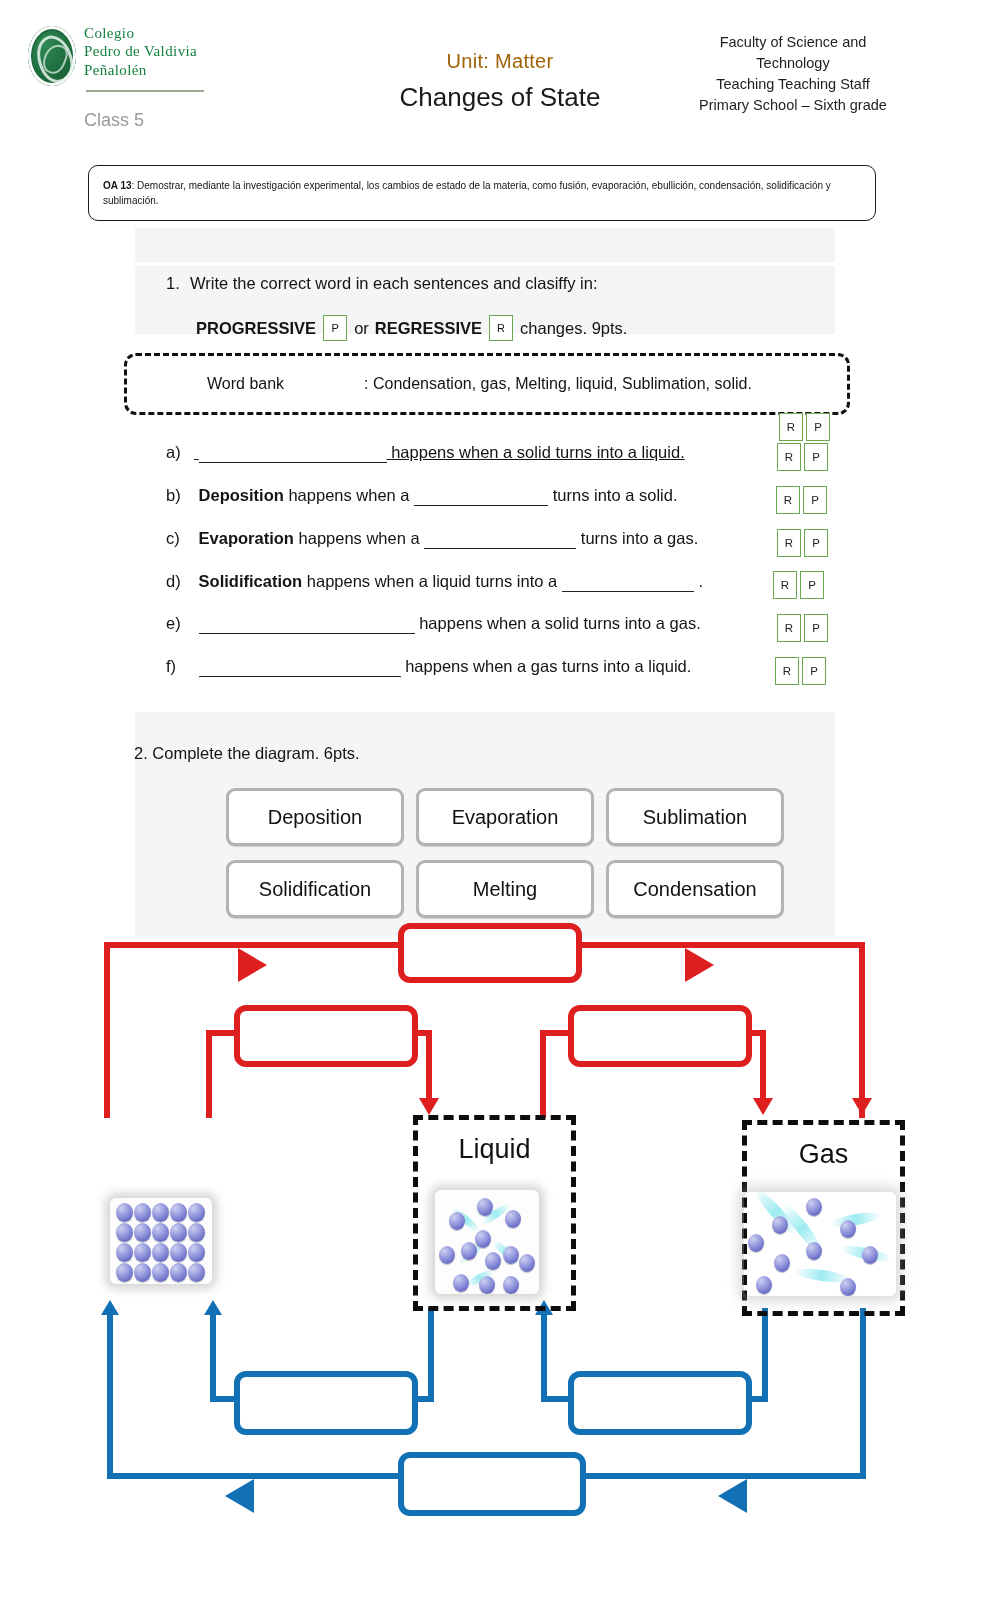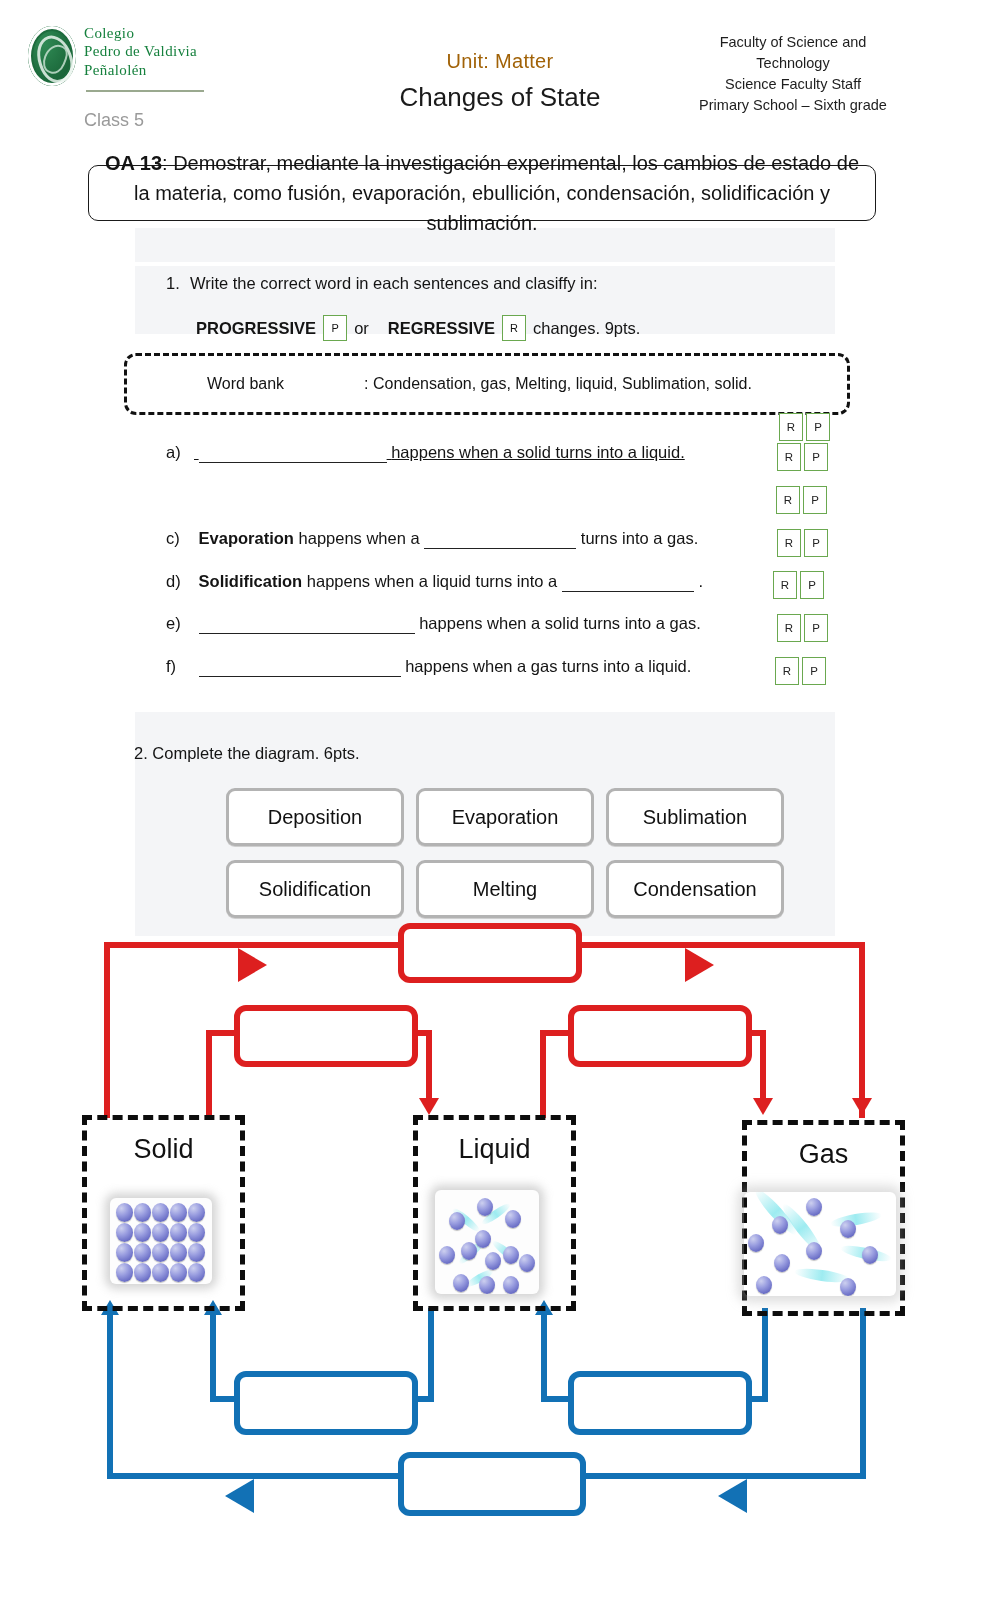--- a/index.html
+++ b/index.html
@@ -38,21 +38,21 @@
   .maintitle{position:absolute;left:0;right:0;top:82px;text-align:center;
         font-size:26px;color:#1a1a1a;}
   .fac{position:absolute;right:92px;top:32px;width:230px;text-align:center;
         font-size:14.5px;line-height:1.45;color:#1e1e1e;}
   .class5{position:absolute;left:84px;top:110px;font-size:18px;color:#9a9a9a;}
 
   
   .oa{position:absolute;left:88px;top:165px;width:786px;height:54px;
       border:1.6px solid #1a1a1a;border-radius:10px;background:#fff;
       display:flex;align-items:center;justify-content:center;}
-  .oa-inner{font-size:20px;line-height:1.5;text-align:center;padding:0 14px;}
+  .oa-inner{font-size:10px;line-height:1.5;text-align:left;padding:0 14px;}
   .oa-inner b{font-weight:bold;}
 
   
   .q1{position:absolute;left:166px;top:274px;font-size:16.5px;}
   .q1 .num{display:inline-block;width:24px;}
   .prog{position:absolute;left:196px;top:315px;font-size:16.5px;display:flex;align-items:center;gap:0;}
   .prog b{font-weight:bold;}
   .chip{display:inline-flex;align-items:center;justify-content:center;
         width:22px;height:24px;border:1.4px solid #6aa84f;background:#fff;
         font-size:11px;margin:0 7px;}
@@ -134,55 +134,62 @@
     </div>
     <div class="logo-rule"></div>
   </div>
 
   <div class="unit">Unit:  Matter</div>
   <div class="maintitle">Changes of State</div>
 
   <div class="fac">
     <div>Faculty of Science and</div>
     <div>Technology</div>
-    <div>Science Faculty Staff</div>
+    <div>Teaching Teaching Staff</div>
     <div>Primary School – Sixth grade</div>
   </div>
 
   <div class="class5">Class 5</div>
 
   <div class="oa">
     <div class="oa-inner">
       <b>OA 13</b><span>: Demostrar, mediante la investigación experimental, los cambios de estado de la materia, como fusión, evaporación, ebullición, condensación, solidificación y sublimación.</span>
     </div>
   </div>
 
   <div class="q1">
     <span class="num">1.</span><span>Write the correct word in each sentences and clasiffy in:</span>
   </div>
 
   <div class="prog">
     <b>PROGRESSIVE</b>
     <span class="chip">P</span>
     <span>or</span>
-    <b style="margin-left:19px">REGRESSIVE</b>
+    <b style="margin-left:6px">REGRESSIVE</b>
     <span class="chip">R</span>
     <span>changes. 9pts.</span>
   </div>
 
   <div class="wordbank">
     <span><b>Word bank</b><span>: Condensation, gas, Melting, liquid, Sublimation, solid.</span></span>
   </div>
 
   <div class="sent" style="left:166px;top:443px;text-decoration:underline;">
     <span class="lbl">a)</span>
     <span class="blank" style="width:188px;">&nbsp;</span>
     <span>happens when a solid turns into a liquid.</span>
   </div>
 
+  <div class="sent" style="left:166px;top:486px;">
+    <span class="lbl">b)</span>
+    <b>Deposition</b>
+    <span>happens when a</span>
+    <span class="blank" style="width:134px;">&nbsp;</span>
+    <span>turns into a solid.</span>
+  </div>
 
   <div class="sent" style="left:166px;top:572px;">
     <span class="lbl">d)</span>
     <b>Solidification</b>
     <span>happens when a liquid turns into a</span>
     <span class="blank" style="width:132px;">&nbsp;</span>
     <span>.</span>
   </div>
 
   <div class="sent" style="left:166px;top:529px;">
@@ -268,23 +275,20 @@
 
     <div class="rbox" style="left:568px;top:1005px;width:172px;height:50px;"></div>
     <div class="rline" style="left:540px;top:1030px;width:32px;height:6px;"></div>
     <div class="rline" style="left:540px;top:1030px;width:6px;height:88px;"></div>
     <div class="rline" style="left:736px;top:1030px;width:30px;height:6px;"></div>
     <div class="rline" style="left:760px;top:1030px;width:6px;height:70px;"></div>
     <div class="tri tri-d-red" style="left:753px;top:1098px;"></div>
 
     <div class="tri tri-d-red" style="left:852px;top:1098px;"></div>
 
-    <div class="state" style="left:82px;top:1115px;width:153px;height:186px;">
-      <div class="nm">Solid</div>
-    </div>
     <div class="state" style="left:413px;top:1115px;width:153px;height:186px;">
       <div class="nm">Liquid</div>
     </div>
     <div class="state" style="left:742px;top:1120px;width:153px;height:186px;">
       <div class="nm">Gas</div>
     </div>
 
     <div class="pic" style="left:110px;top:1198px;width:102px;height:86px;">
       <div class="dot" style="left:6px;top:5px;width:17px;height:19px;"></div>
       <div class="dot" style="left:24px;top:5px;width:17px;height:19px;"></div>

